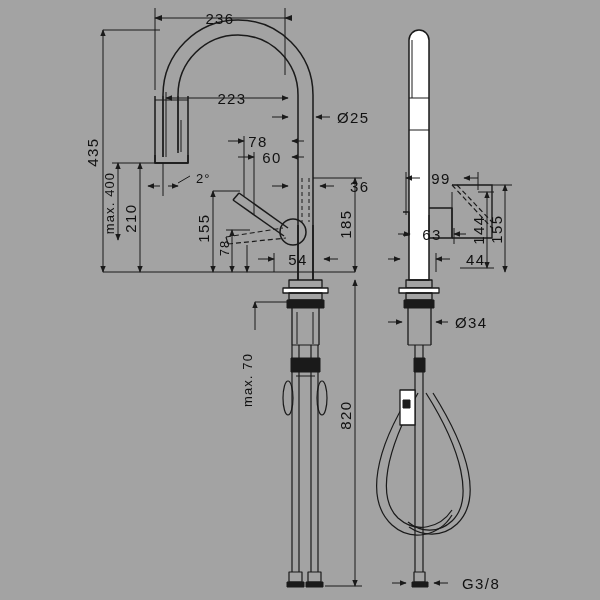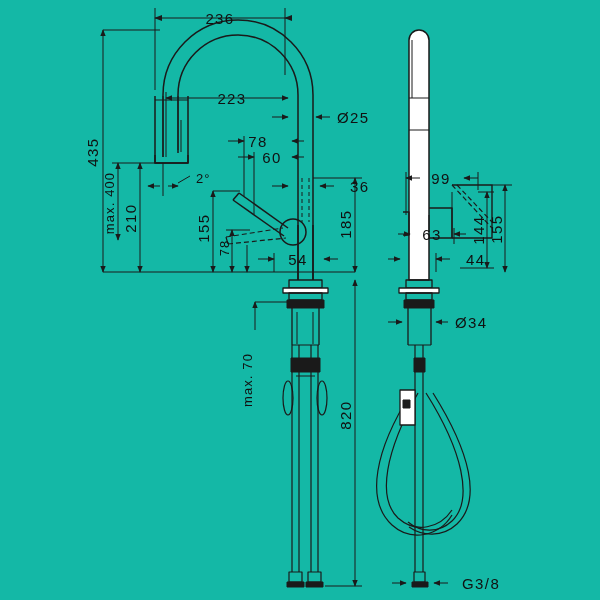--- a/index.html
+++ b/index.html
@@ -1,18 +1,18 @@
 <!DOCTYPE html>
 <html><head>
 <meta charset="utf-8">
 <style>
   html,body{margin:0;padding:0;background:#ffffff;}
   body{width:600px;height:600px;overflow:hidden;
        font-family:"Liberation Sans", sans-serif;}
-  #stage{position:relative;width:600px;height:600px;background:#14b8a6;}
+  #stage{position:relative;width:600px;height:600px;background:#a3a3a3;}
   svg#dwg{position:absolute;left:0;top:0;width:600px;height:600px;display:block;}
   .dimtext{font-family:"Liberation Sans", sans-serif;font-size:15px;fill:#111;
            letter-spacing:1.4px;font-weight:400;}
   .dimtext.small{font-size:13px;letter-spacing:1.1px;}
 </style>
 </head>
 <body>
 
 <div id="stage">
   <svg id="dwg" viewBox="0 0 600 600">

